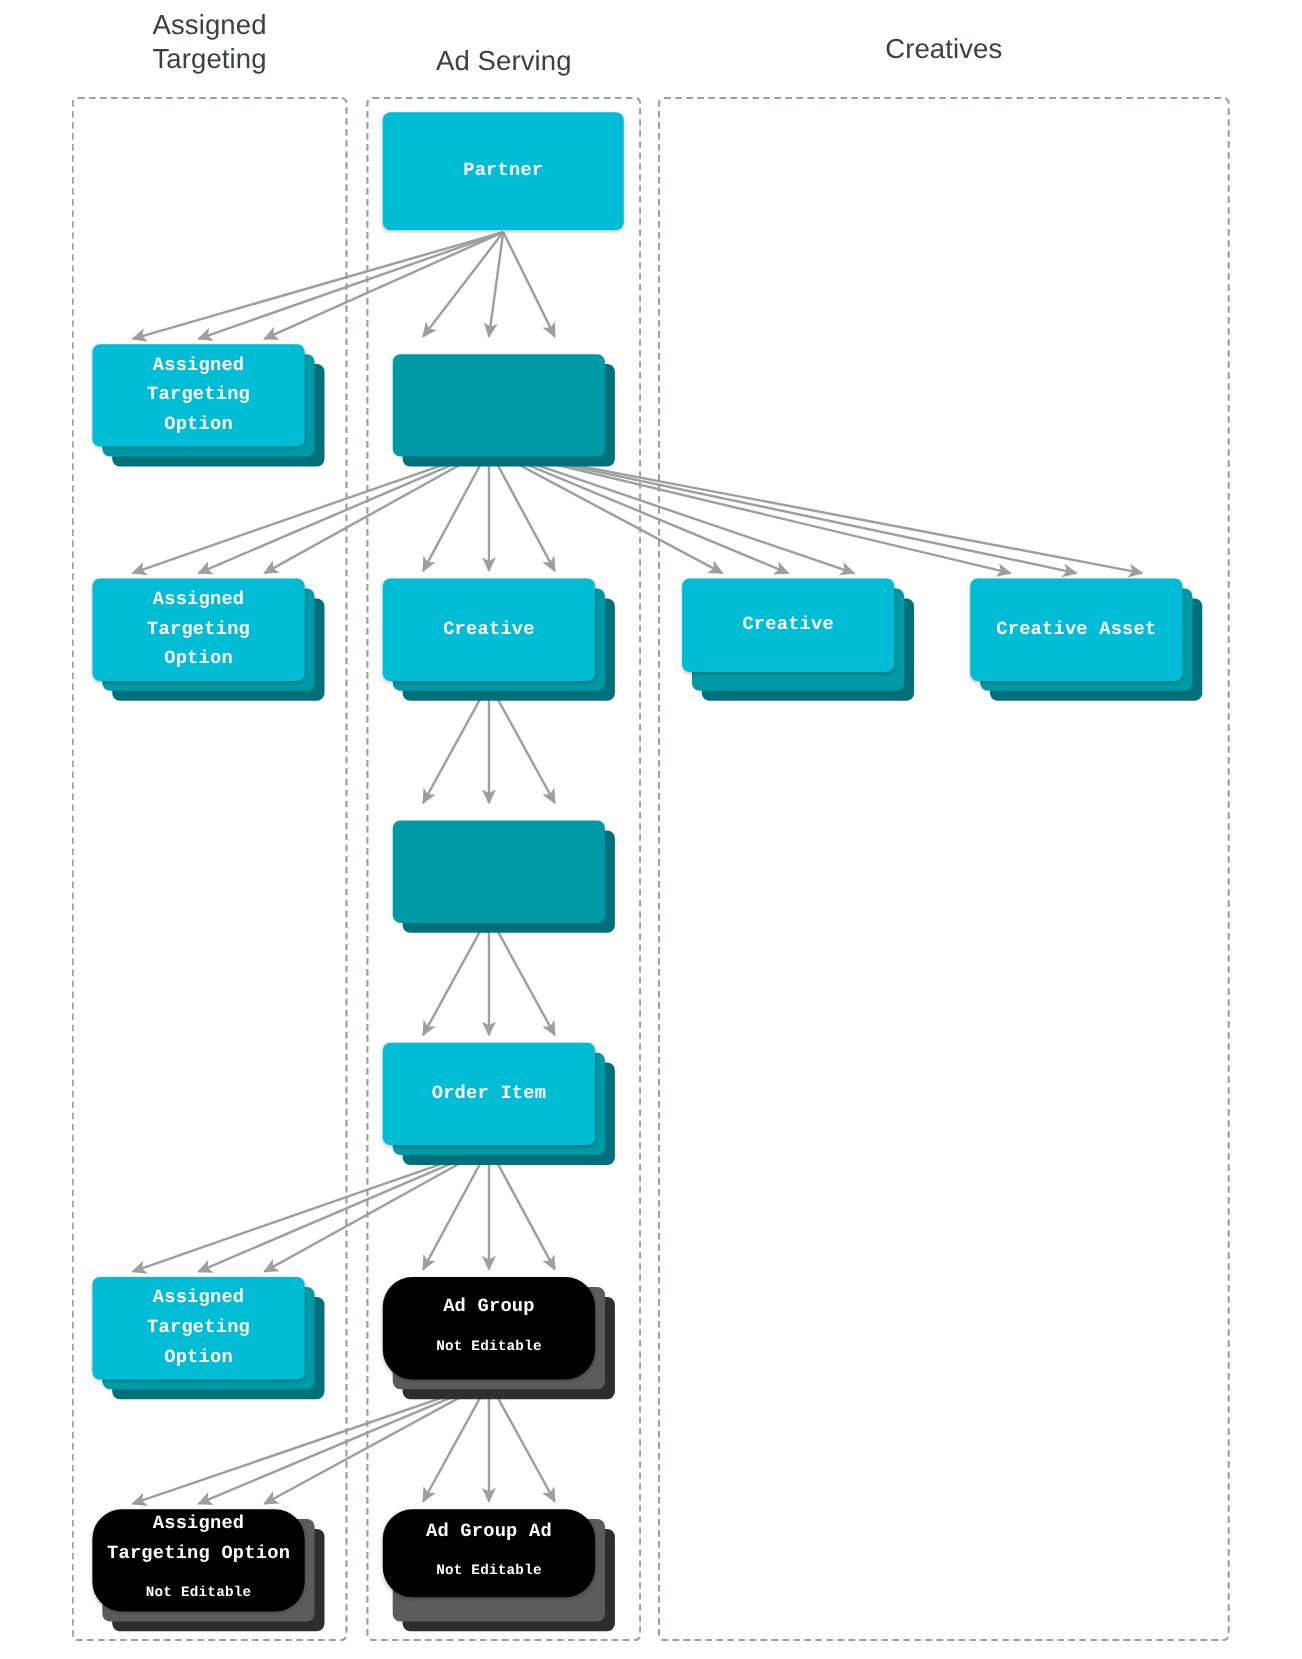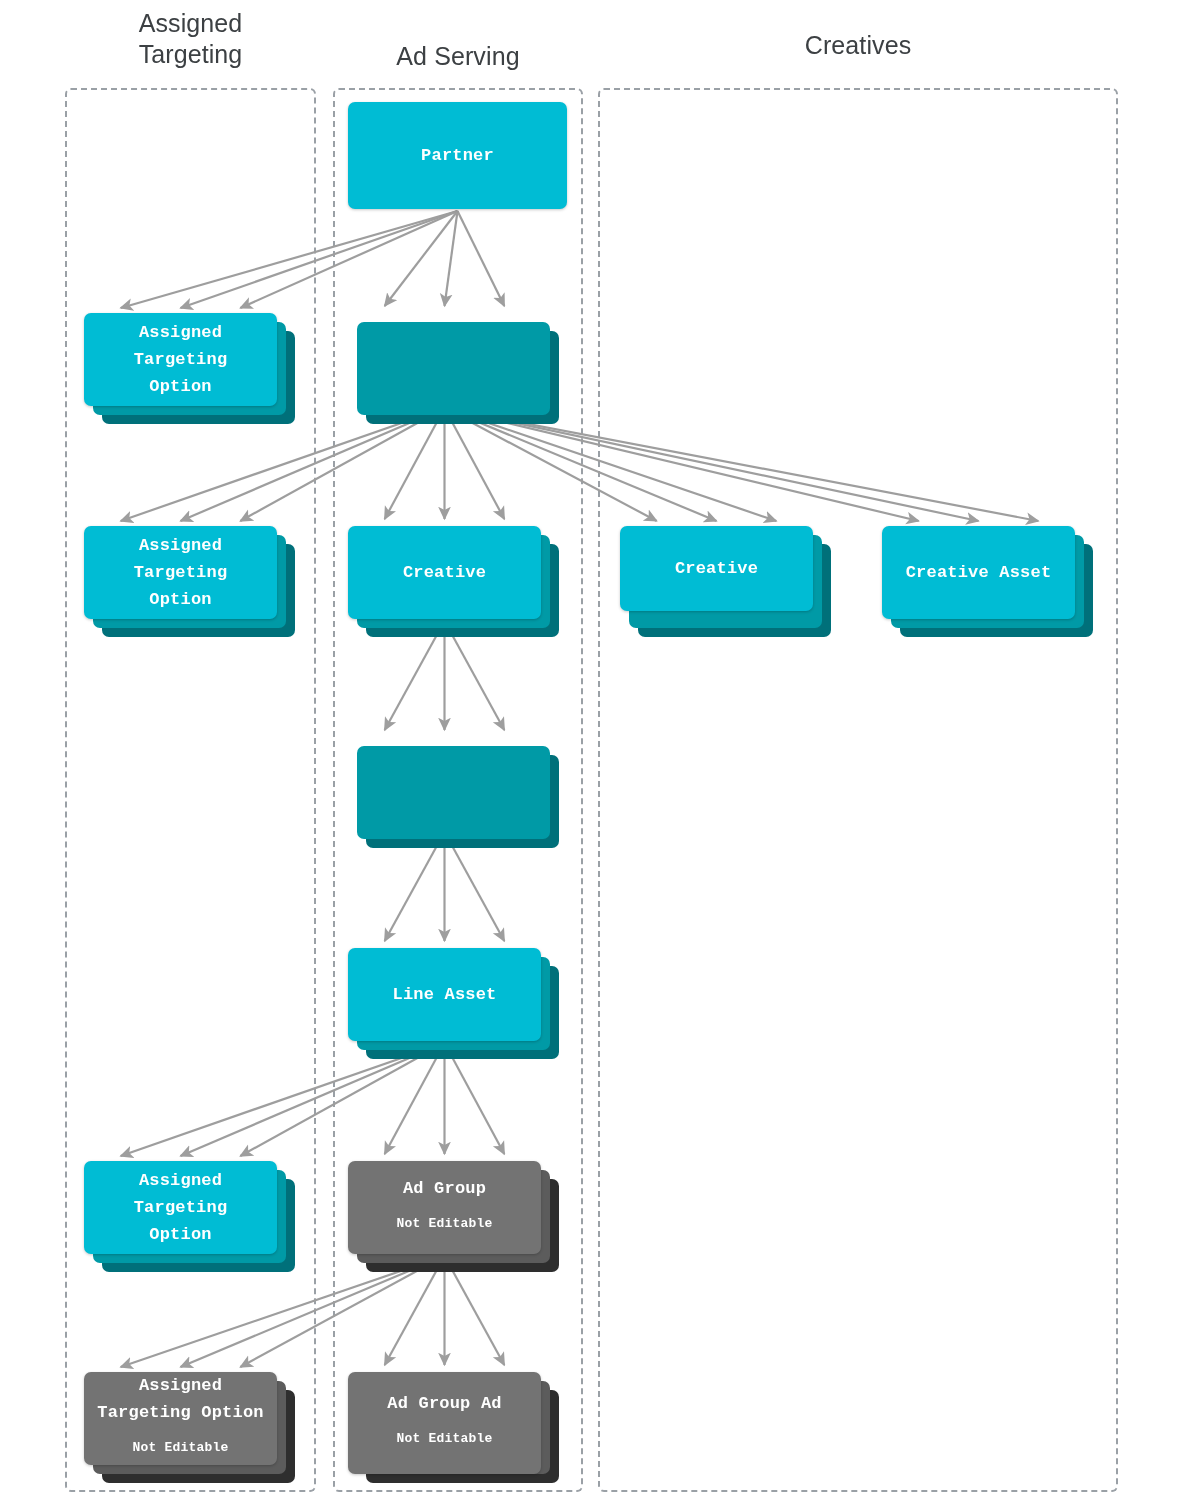--- a/index.html
+++ b/index.html
@@ -70,21 +70,21 @@
     flex-direction: column;
     align-items: center;
     justify-content: center;
     box-shadow: 0 1px 3px rgba(0,0,0,0.22);
   }
   
   .cyan .l1 { background: #00bcd4; }
   .cyan .l2 { background: #009aa6; }
   .cyan .l3 { background: #00707a; }
   
-  .gray .l1 { background: #737373; }
+  .gray .l1 { background: #000000; border-radius: 27px; }
   .gray .l2 { background: #5c5c5c; }
   .gray .l3 { background: #2e2e2e; }
 
   .node-title {
     color: #ffffff;
     font-size: 17px;
     font-weight: bold;
     line-height: 27px;
     text-align: center;
     letter-spacing: 0.2px;
@@ -214,21 +214,21 @@
         </div>
       </div>
       <div class="node cyan" style="left: 348px; top: 737px; width: 213px; height: 113px;">
         <div class="card l3" style="width: 193px; height: 93px;"></div>
         <div class="card l2" style="width: 193px; height: 93px;"></div>
       </div>
       <div class="node cyan" style="left: 348px; top: 948px; width: 213px; height: 113px;">
         <div class="card l3" style="width: 193px; height: 93px;"></div>
         <div class="card l2" style="width: 193px; height: 93px;"></div>
         <div class="card l1" style="width: 193px; height: 93px;">
-          <div class="node-title">Line Asset</div>
+          <div class="node-title">Order Item</div>
         </div>
       </div>
       <div class="node cyan" style="left: 84px; top: 1161px; width: 213px; height: 113px;">
         <div class="card l3" style="width: 193px; height: 93px;"></div>
         <div class="card l2" style="width: 193px; height: 93px;"></div>
         <div class="card l1" style="width: 193px; height: 93px;">
           <div class="node-title">Assigned
 Targeting
 Option</div>
         </div>
@@ -246,20 +246,20 @@
         <div class="card l2" style="width: 193px; height: 93px;"></div>
         <div class="card l1" style="width: 193px; height: 93px;">
           <div class="node-title" style="margin-top: -9px;">Assigned
 Targeting Option</div>
           <div class="node-sub">Not Editable</div>
         </div>
       </div>
       <div class="node gray" style="left: 348px; top: 1372px; width: 213px; height: 113px;">
         <div class="card l3" style="width: 193px; height: 93px;"></div>
         <div class="card l2" style="width: 193px; height: 93px;"></div>
-        <div class="card l1" style="width: 193px; height: 102px;">
+        <div class="card l1" style="width: 193px; height: 80px;">
           <div class="node-title" style="margin-top: -9px;">Ad Group Ad</div>
           <div class="node-sub">Not Editable</div>
         </div>
       </div>
     </div>
 
 </div>
 
 </body></html>

